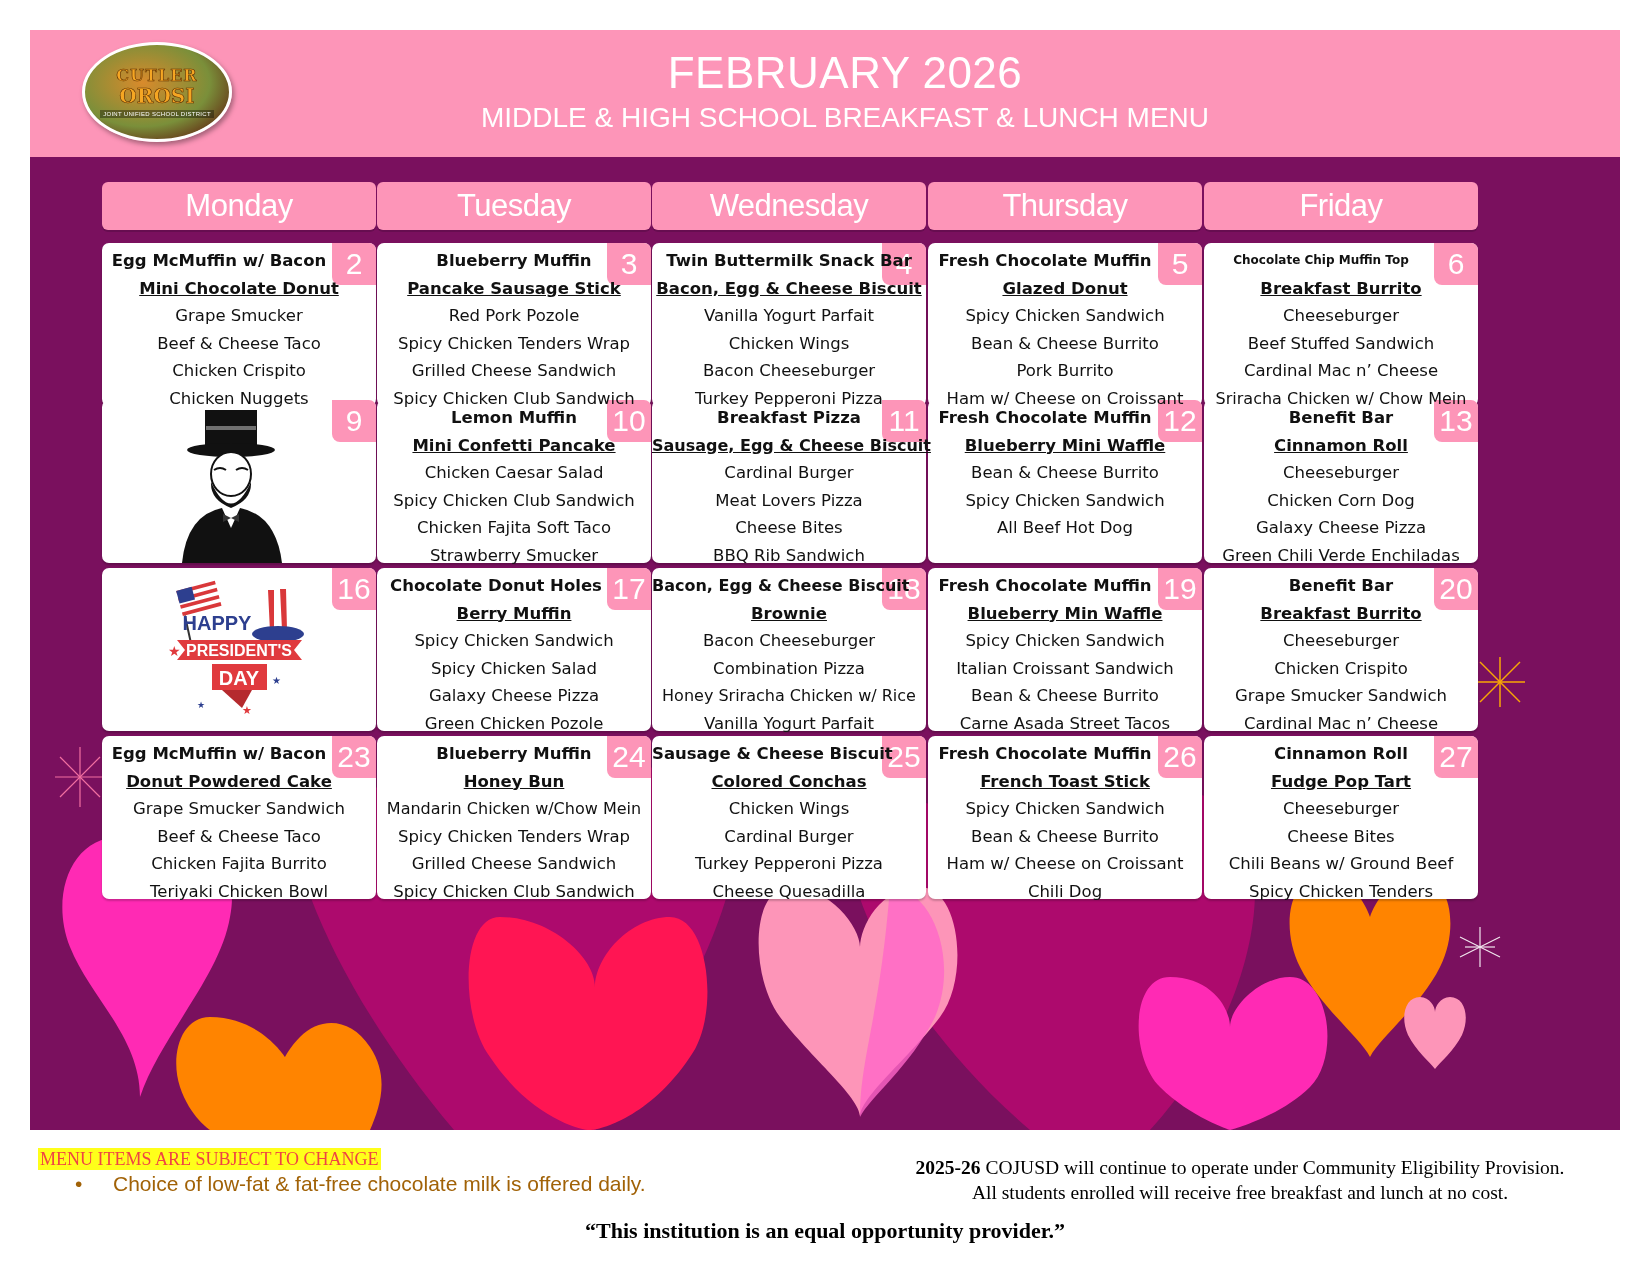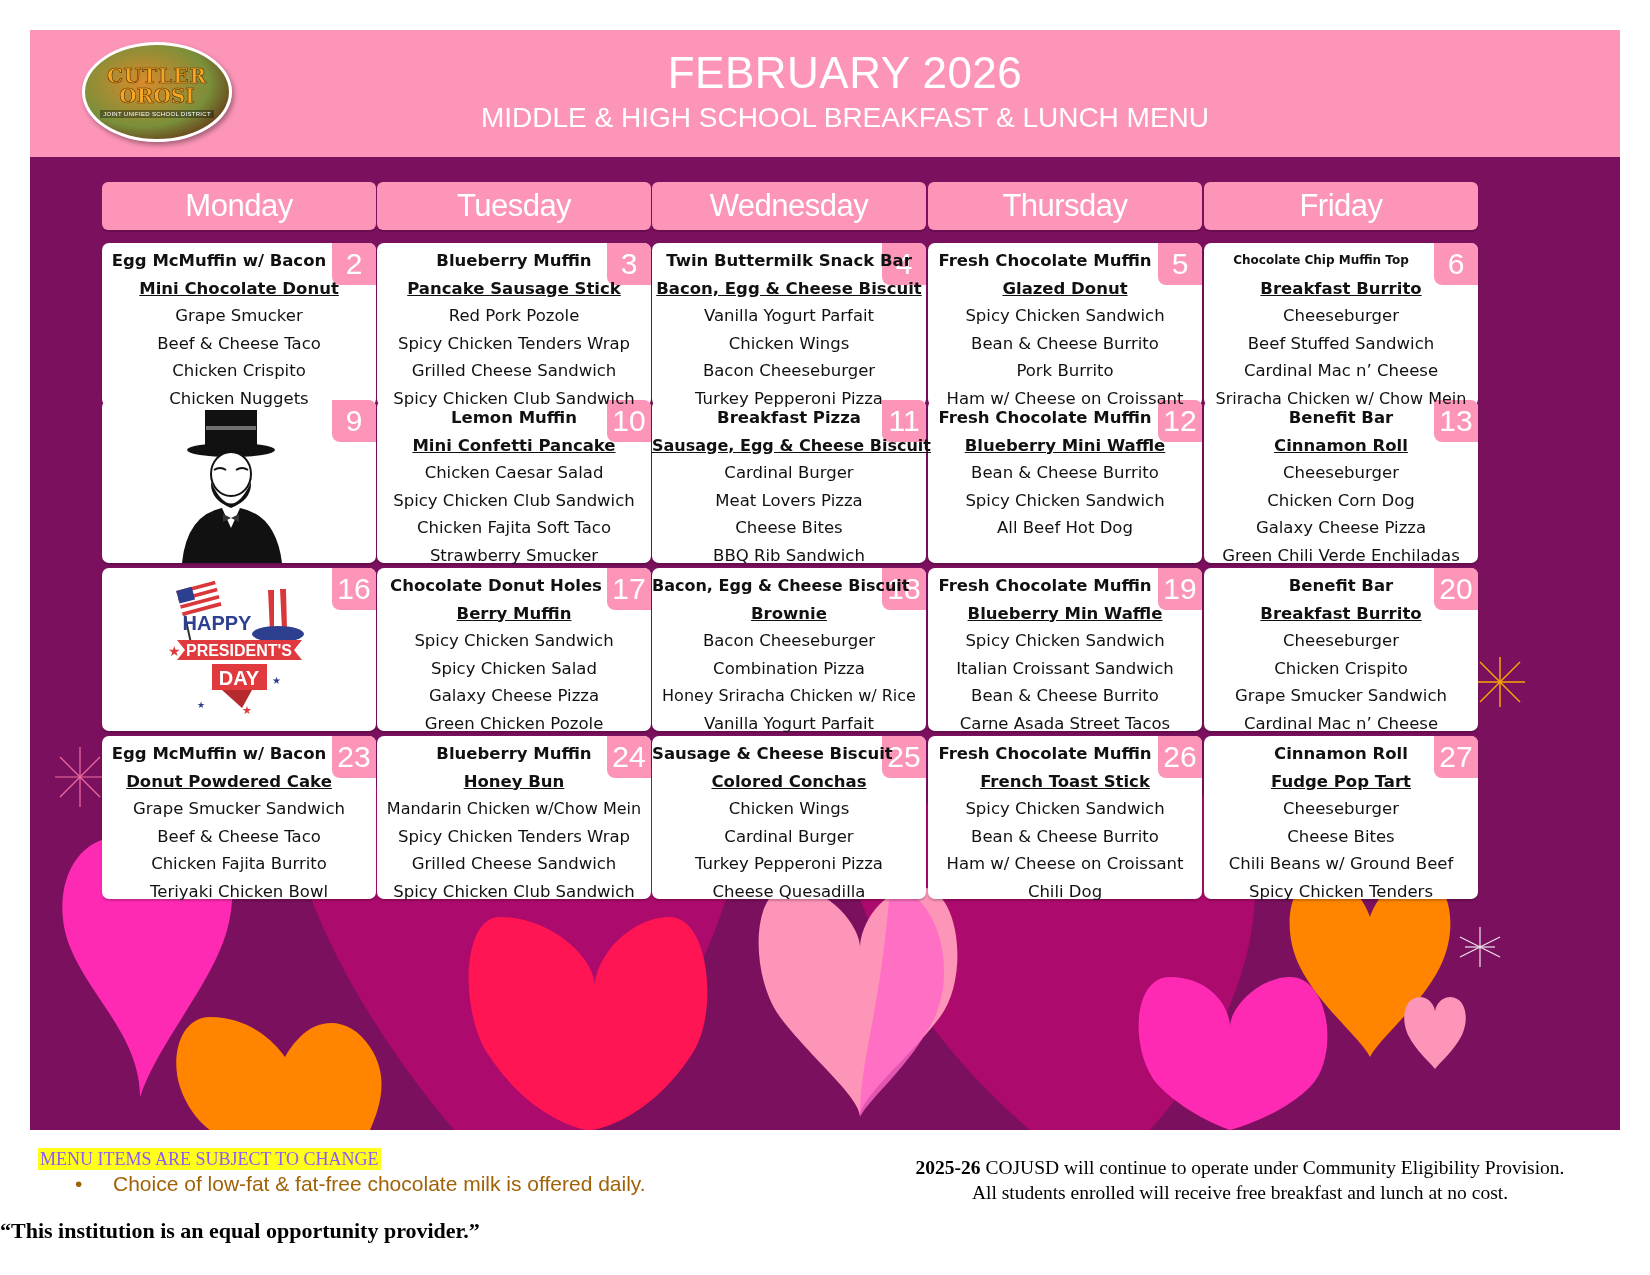--- a/index.html
+++ b/index.html
@@ -9,21 +9,21 @@
   .header {
     position: absolute; left: 30px; top: 30px; width: 1590px; height: 127px;
     background: #fd95b8;
   }
   .logo {
     position: absolute; left: 52px; top: 12px; width: 150px; height: 100px;
     border-radius: 50%; background: radial-gradient(ellipse at 40% 40%, #d98a2b 0%, #7a8f3a 55%, #6a4b20 75%, #ffffff 78%);
     border: 3px solid #fff; box-shadow: 2px 3px 5px rgba(0,0,0,.35);
     display: flex; flex-direction: column; align-items: center; justify-content: center;
   }
-  .logo .l1 { font-family: "DejaVu Serif", serif; font-weight: bold; color: #f5a623; font-size: 20px; letter-spacing: 1px; -webkit-text-stroke: 0.6px #5a2d00; line-height: 20px; }
+  .logo .l1 { font-family: "DejaVu Serif", serif; font-weight: bold; color: #f5a623; font-size: 16px; letter-spacing: 1px; -webkit-text-stroke: 0.6px #5a2d00; line-height: 20px; }
   .logo .l2 { font-family: "DejaVu Serif", serif; font-weight: bold; color: #f5a623; font-size: 20px; -webkit-text-stroke: 0.6px #5a2d00; line-height: 20px; }
   .logo .l3 { font-size: 6px; color: #fff; background: rgba(0,0,0,.35); padding: 1px 3px; margin-top: 4px; letter-spacing: .3px; }
   .title {
     position: absolute; left: 0; width: 100%; top: 18px; text-align: center;
     color: #fff; font-weight: normal; font-size: 44px; letter-spacing: 0.5px; padding-left: 40px;
   }
   .subtitle {
     position: absolute; left: 0; width: 100%; top: 72px; text-align: center;
     color: #fff; font-size: 28px; padding-left: 40px;
   }
@@ -53,33 +53,33 @@
     font-size: 30px; line-height: 42px; text-align: center; border-radius: 0 7px 0 8px;
   }
   .cell .lines { position: absolute; left: 0; right: 0; top: 4px; }
   .cell .line { height: 27.5px; line-height: 27.5px; white-space: nowrap; position: relative; z-index: 2; }
   .cell .b1 { font-weight: bold; }
   .cell .b2 { font-weight: bold; text-decoration: underline; }
   .pic { position: absolute; left: 0; top: 0; width: 100%; height: 100%; }
 
   .footer-left-tag {
     position: absolute; left: 38px; top: 1148px; background: #ffff1a;
-    font-family: "Liberation Serif", serif; font-size: 18px; color: #8b5cf6; padding: 0 2px; line-height: 22px; text-align: center;
+    font-family: "Liberation Serif", serif; font-size: 18px; color: #ef4444; padding: 0 2px; line-height: 22px; text-align: center;
   }
   .footer-bullet {
     position: absolute; left: 75px; top: 1172px; font-family: Liberation Sans, sans-serif;
     font-size: 21px; color: #a16207;
   }
   .footer-bullet .dot { display: inline-block; width: 38px; }
   .footer-right {
     position: absolute; right: 30px; top: 1155px; width: 760px; text-align: center;
     font-family: "Liberation Serif", serif; font-size: 19.5px; color: #000; line-height: 25px;
   }
   .footer-quote {
-    position: absolute; left: 0; width: 100%; top: 1218px; 
+    position: absolute; left: 0; width: 100%; top: 1218px; text-align: center;
     font-family: "Liberation Serif", serif; font-weight: bold; font-size: 22px; color: #000;
   }
 </style>
 </head>
 <body>
 
 <div class="header">
   <div class="logo">
     <span class="l1">CUTLER</span>
     <span class="l2">OROSI</span>

